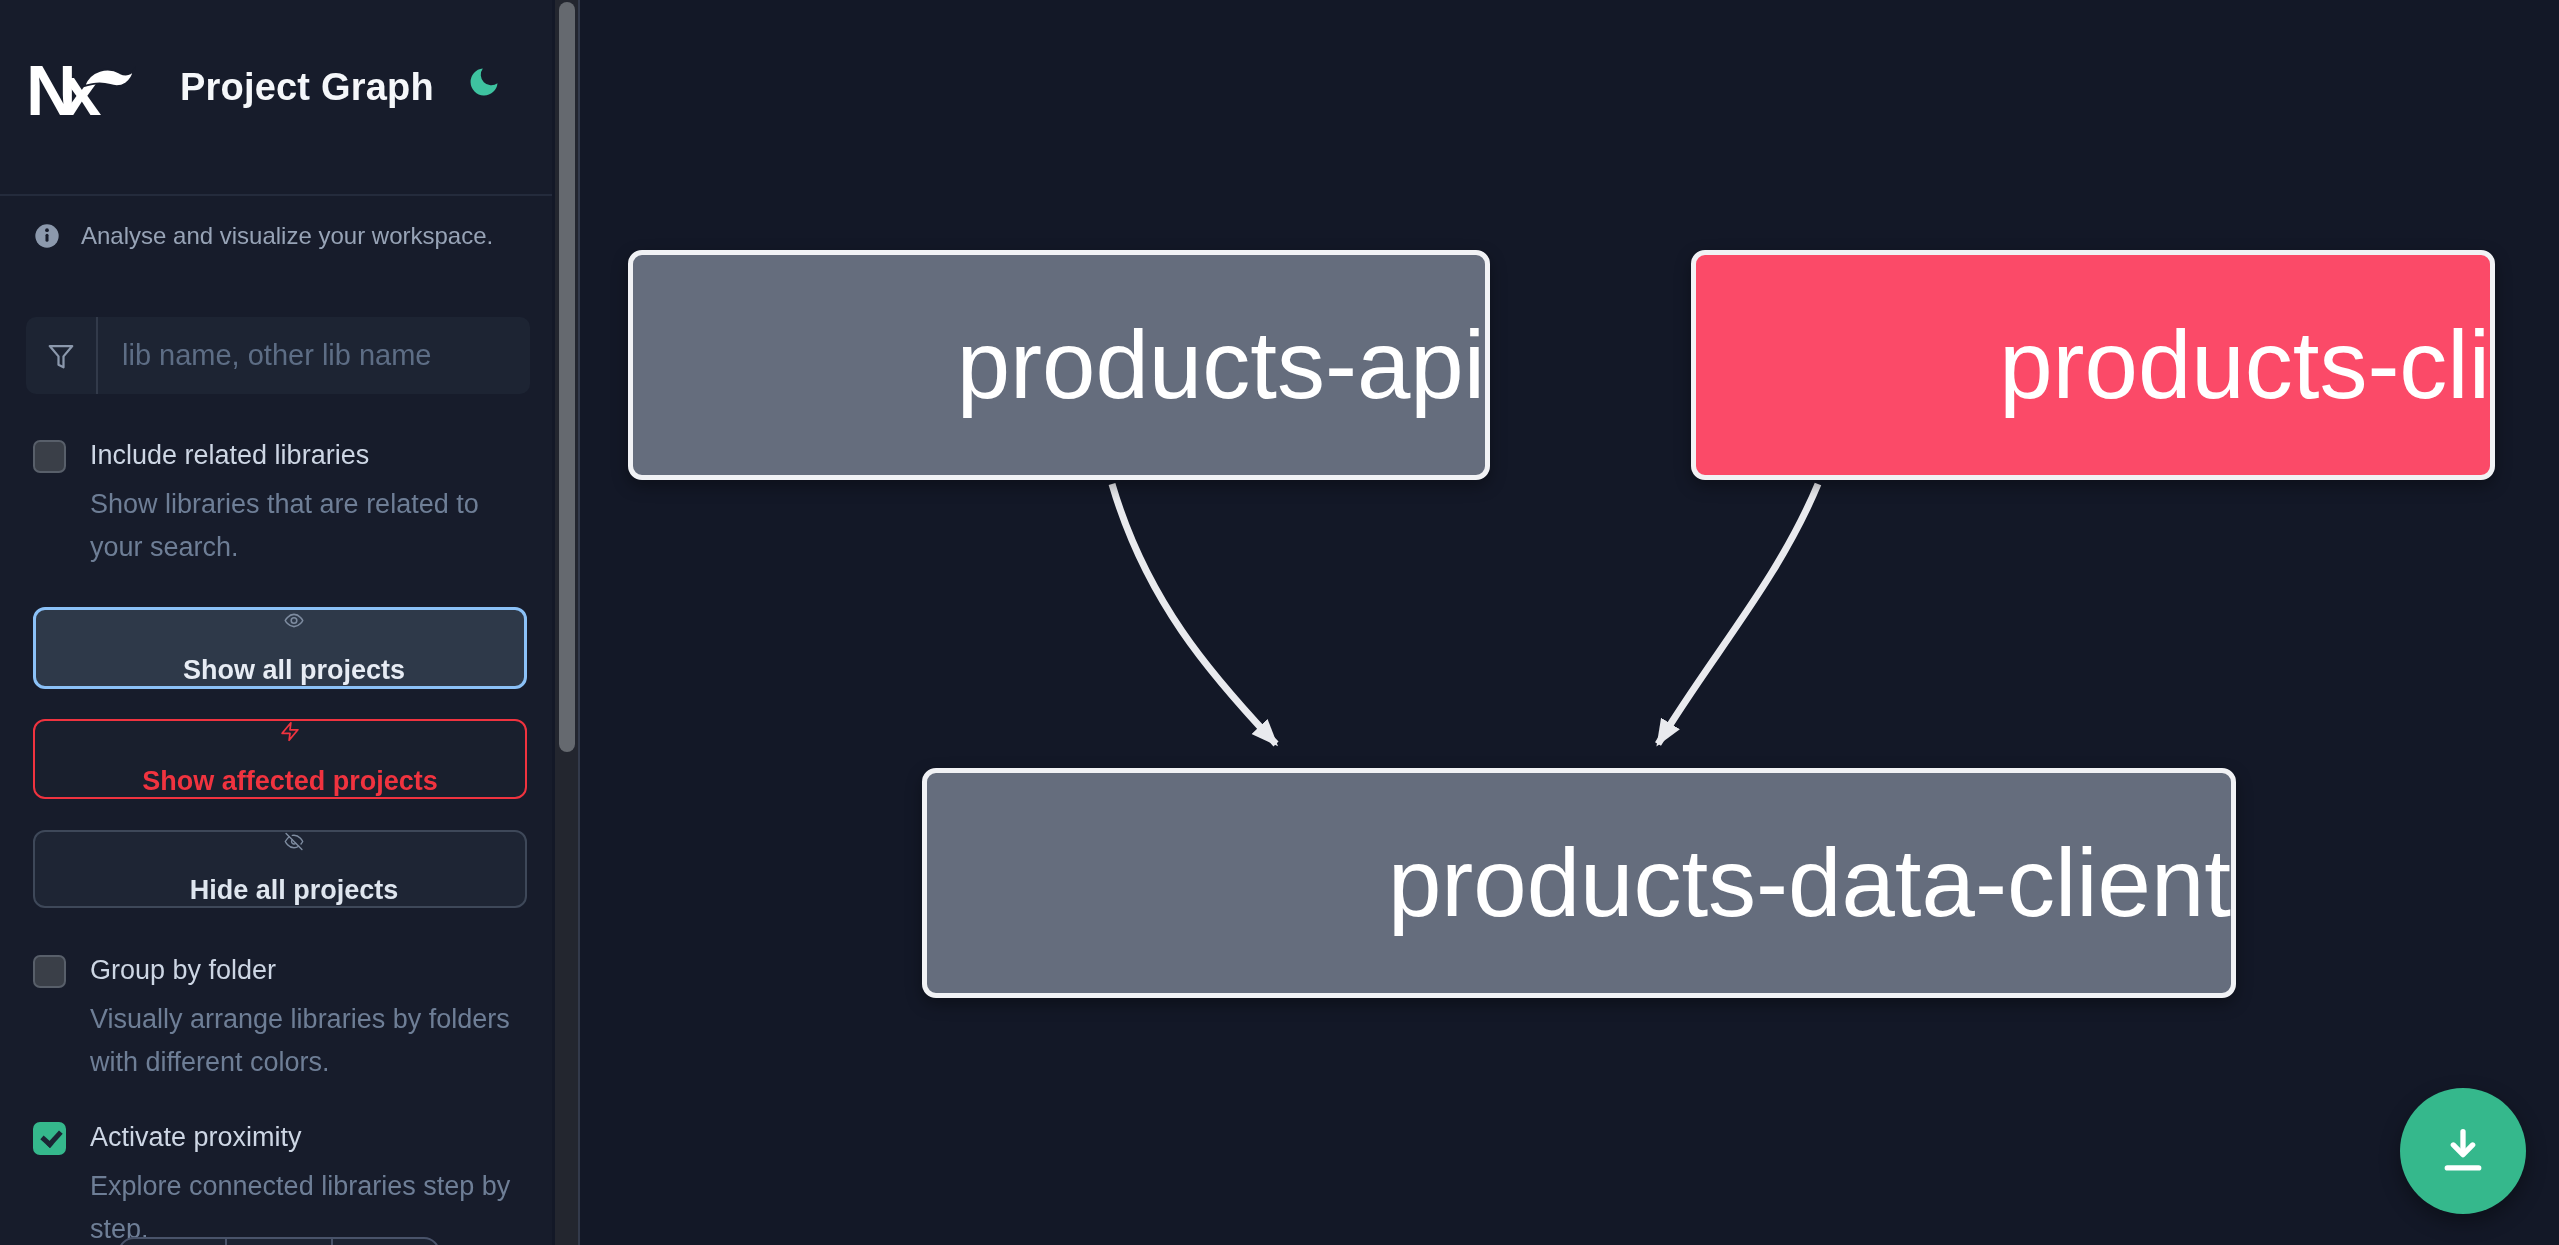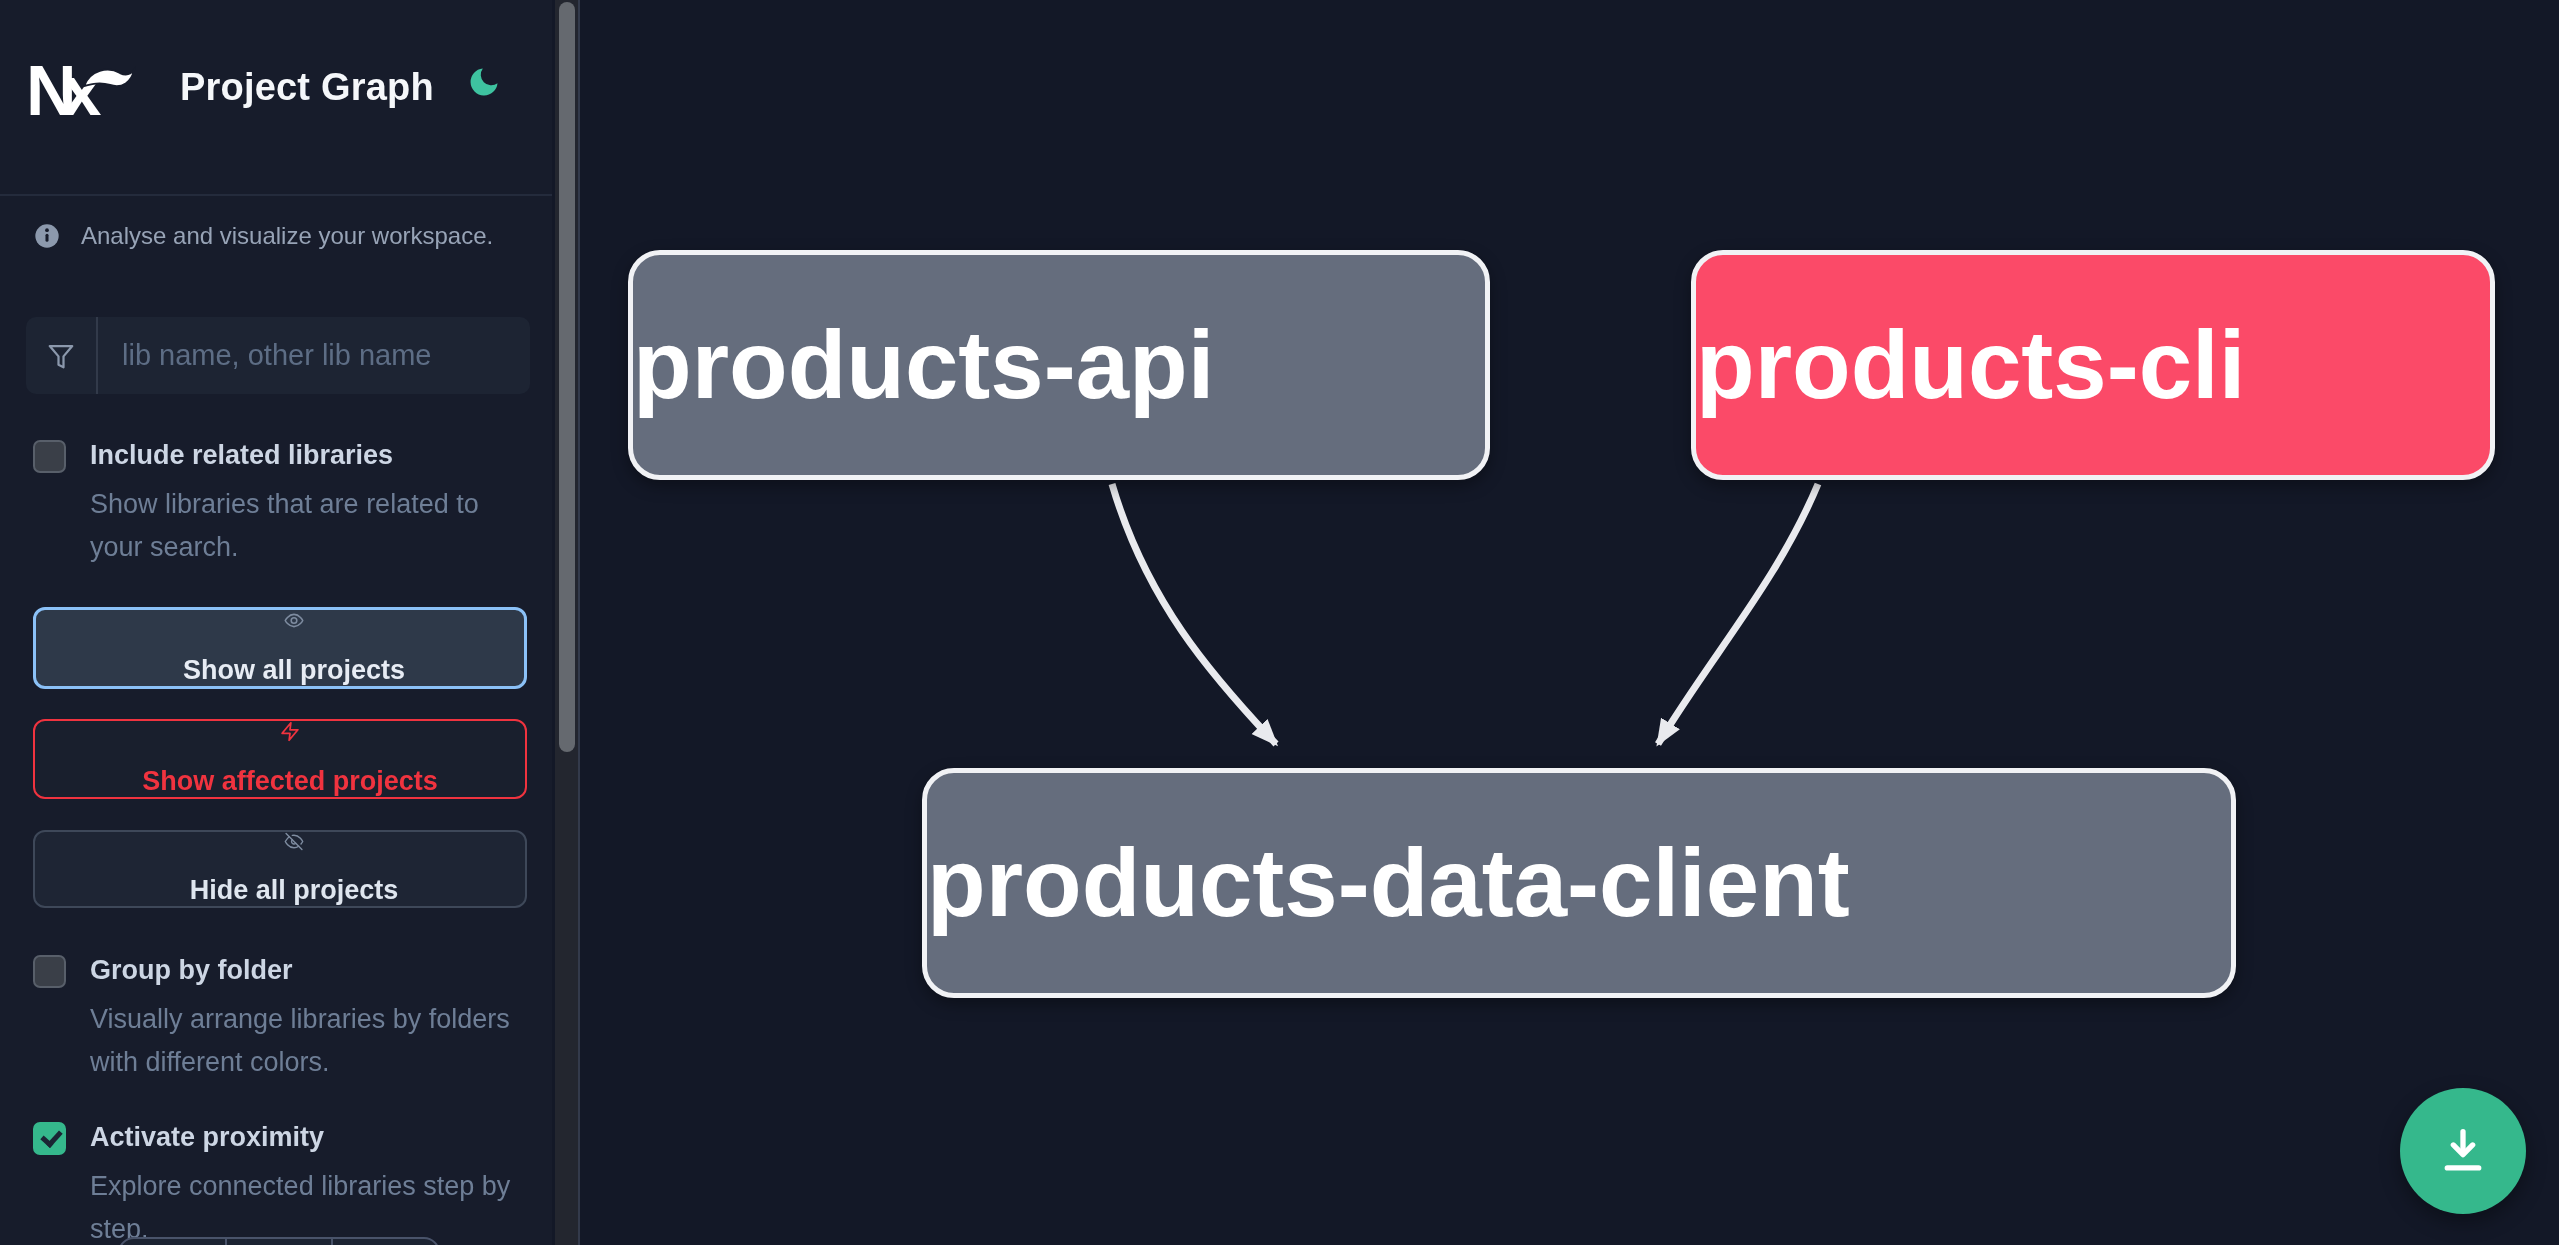--- a/index.html
+++ b/index.html
@@ -48,21 +48,21 @@
   .check-row { position:absolute; left:33px; width:470px; }
   .cbx {
     position:absolute; left:0; top:2px; width:33px; height:33px; border-radius:7px;
     background:#3a3f48; border:2px solid #585f6a; cursor:pointer;
   }
   .cbx.checked { background:var(--accent-green,#35b88c); border-color:var(--accent-green,#35b88c); }
   .cbx.checked::after {
     content:""; position:absolute; left:7px; top:6px; width:14px; height:8px;
     border-left:5px solid #1b2534; border-bottom:5px solid #1b2534; transform:rotate(-48deg);
   }
-  .check-row .lbl { display:block; margin-left:57px; font-size:27px; font-weight:700; color:#cdd6e4; line-height:34px; }
+  .check-row .lbl { display:block; margin-left:57px; font-size:27px; font-weight:400; color:#cdd6e4; line-height:34px; }
   .check-row .desc { display:block; margin-left:57px; margin-top:11px; font-size:27px; color:var(--text-muted,#6e7e96); line-height:43px; }
 
   .action-btn {
     position:absolute; left:33px; width:494px; height:80px; border-radius:12px;
     display:flex; align-items:center; gap:24px; padding-left:28px; cursor:pointer;
     font-family:"Liberation Sans", sans-serif; font-size:27px; font-weight:700; text-align:left;flex-direction:column;
   }
   .action-btn.active  { top:607px; height:82px; background:#2e3949; border:3px solid var(--focus-blue,#8bc1f7); color:#e7ecf4; }
   .action-btn.danger  { top:719px; background:#191f2d; border:2px solid var(--danger-red,#f0333f); color:var(--danger-red,#f0333f);padding-left:20px; }
   .action-btn.plain   { top:830px; height:78px; background:#1e2534; border:2px solid #3e4859; color:#dfe6ef; }
@@ -80,23 +80,23 @@
   .depth-control .seg + .seg { border-left:2px solid #49536a; }
 
   
   .scroll-track { position:absolute; left:555px; top:0; width:23px; height:1245px; background:#23262f; }
   .scroll-thumb { position:absolute; left:559px; top:2px; width:16px; height:750px; border-radius:8px; background:#65696f; cursor:pointer; }
   .canvas-seam { position:absolute; left:578px; top:0; width:2px; height:1245px; background:#333a4b; }
 
   
   .edges { position:absolute; left:0; top:0; width:2559px; height:1245px; pointer-events:none; }
   .node {
-    position:absolute; display:flex; align-items:center; justify-content:flex-start;
-    background:var(--node-gray,#656d7d); border:5px solid var(--node-border,#f1f2f5); border-radius:32px;
-    color:#ffffff; font-size:96px; font-weight:700; cursor:pointer;
+    position:absolute; display:flex; align-items:center; justify-content:flex-end;
+    background:var(--node-gray,#656d7d); border:5px solid var(--node-border,#f1f2f5); border-radius:14px;
+    color:#ffffff; font-size:96px; font-weight:400; cursor:pointer;
     box-shadow:0 6px 16px rgba(0,0,0,0.35); white-space:nowrap;
   }
   .node.affected { background:var(--node-affected,#fb4a68); }
   .node-api  { left:628px;  top:250px; width:862px;  height:230px; }
   .node-cli  { left:1691px; top:250px; width:804px;  height:230px; }
   .node-data { left:922px;  top:768px; width:1314px; height:230px; }
 
   .fab {
     position:absolute; left:2400px; top:1088px; width:126px; height:126px; border-radius:50%;
     background:var(--accent-green,#35b88c); border:none; cursor:pointer;

